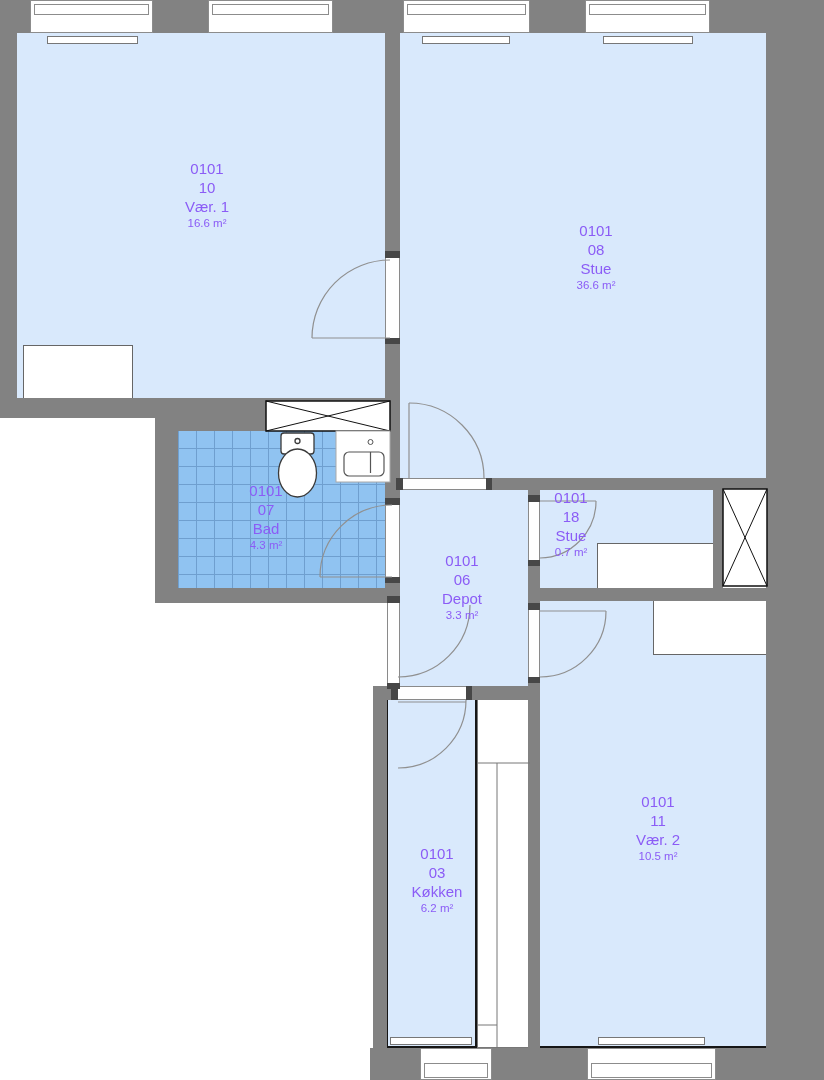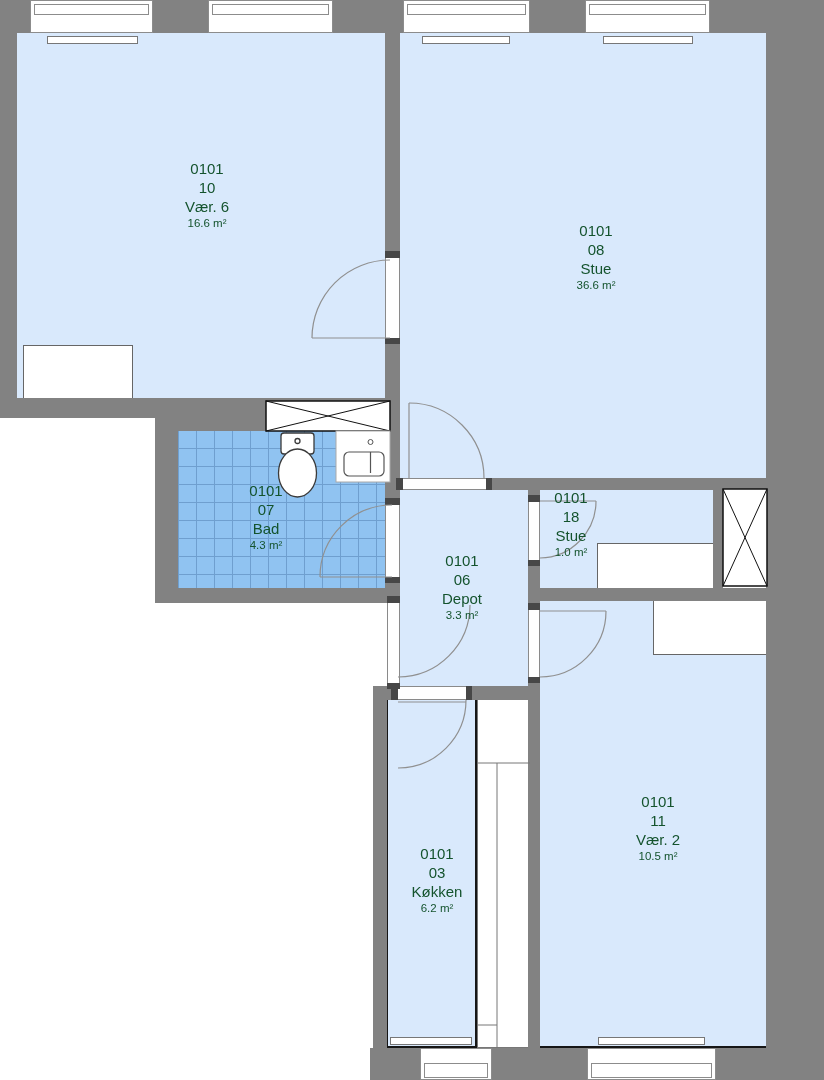--- a/index.html
+++ b/index.html
@@ -15,21 +15,21 @@
   .dooropen.v{border-left:1px solid #8a8a8a;border-right:1px solid #8a8a8a;}
   .dooropen.h{border-top:1px solid #8a8a8a;border-bottom:1px solid #8a8a8a;}
   .whitebox{background:#ffffff;border:1px solid #666;}
   .radiator{background:#ffffff;border:1px solid #777;}
   .bath{background-color:#90c3f1;
         background-image:linear-gradient(to bottom,#6f9fcf 1px,transparent 1px),
                          linear-gradient(to right,#6f9fcf 1px,transparent 1px);
         background-size:18px 18px;
         border:2px solid #101010;}
   .label{position:absolute;transform:translate(-50%,-50%);text-align:center;
-         color:#14532d;white-space:nowrap;z-index:40;}
+         color:#8b5cf6;white-space:nowrap;z-index:40;}
   .label .ln{font-size:15px;line-height:19px;}
   .label .ar{font-size:11.5px;line-height:15px;}
   svg.overlay{position:absolute;left:0;top:0;z-index:30;}
   .z1{z-index:1}.z2{z-index:10}.z3{z-index:20}.z4{z-index:25}
 </style>
 </head>
 <body>
 
 <div id="plan">
 
@@ -176,21 +176,21 @@
     <g stroke="#777" stroke-width="1" fill="none">
       <line x1="477" y1="763" x2="530" y2="763"></line>
       <line x1="497" y1="763" x2="497" y2="1048"></line>
       <line x1="477" y1="1025" x2="497" y2="1025"></line>
     </g>
   </svg>
 
   <div class="label" style="left:207px;top:195px;">
     <div class="ln">0101</div>
     <div class="ln">10</div>
-    <div class="ln">Vær. 6</div>
+    <div class="ln">Vær. 1</div>
     <div class="ar">16.6 m²</div>
   </div>
   <div class="label" style="left:596px;top:257px;">
     <div class="ln">0101</div>
     <div class="ln">08</div>
     <div class="ln">Stue</div>
     <div class="ar">36.6 m²</div>
   </div>
   <div class="label" style="left:266px;top:517px;">
     <div class="ln">0101</div>
@@ -201,21 +201,21 @@
   <div class="label" style="left:462px;top:587px;">
     <div class="ln">0101</div>
     <div class="ln">06</div>
     <div class="ln">Depot</div>
     <div class="ar">3.3 m²</div>
   </div>
   <div class="label" style="left:571px;top:524px;">
     <div class="ln">0101</div>
     <div class="ln">18</div>
     <div class="ln">Stue</div>
-    <div class="ar">1.0 m²</div>
+    <div class="ar">0.7 m²</div>
   </div>
   <div class="label" style="left:437px;top:880px;">
     <div class="ln">0101</div>
     <div class="ln">03</div>
     <div class="ln">Køkken</div>
     <div class="ar">6.2 m²</div>
   </div>
   <div class="label" style="left:658px;top:828px;">
     <div class="ln">0101</div>
     <div class="ln">11</div>

